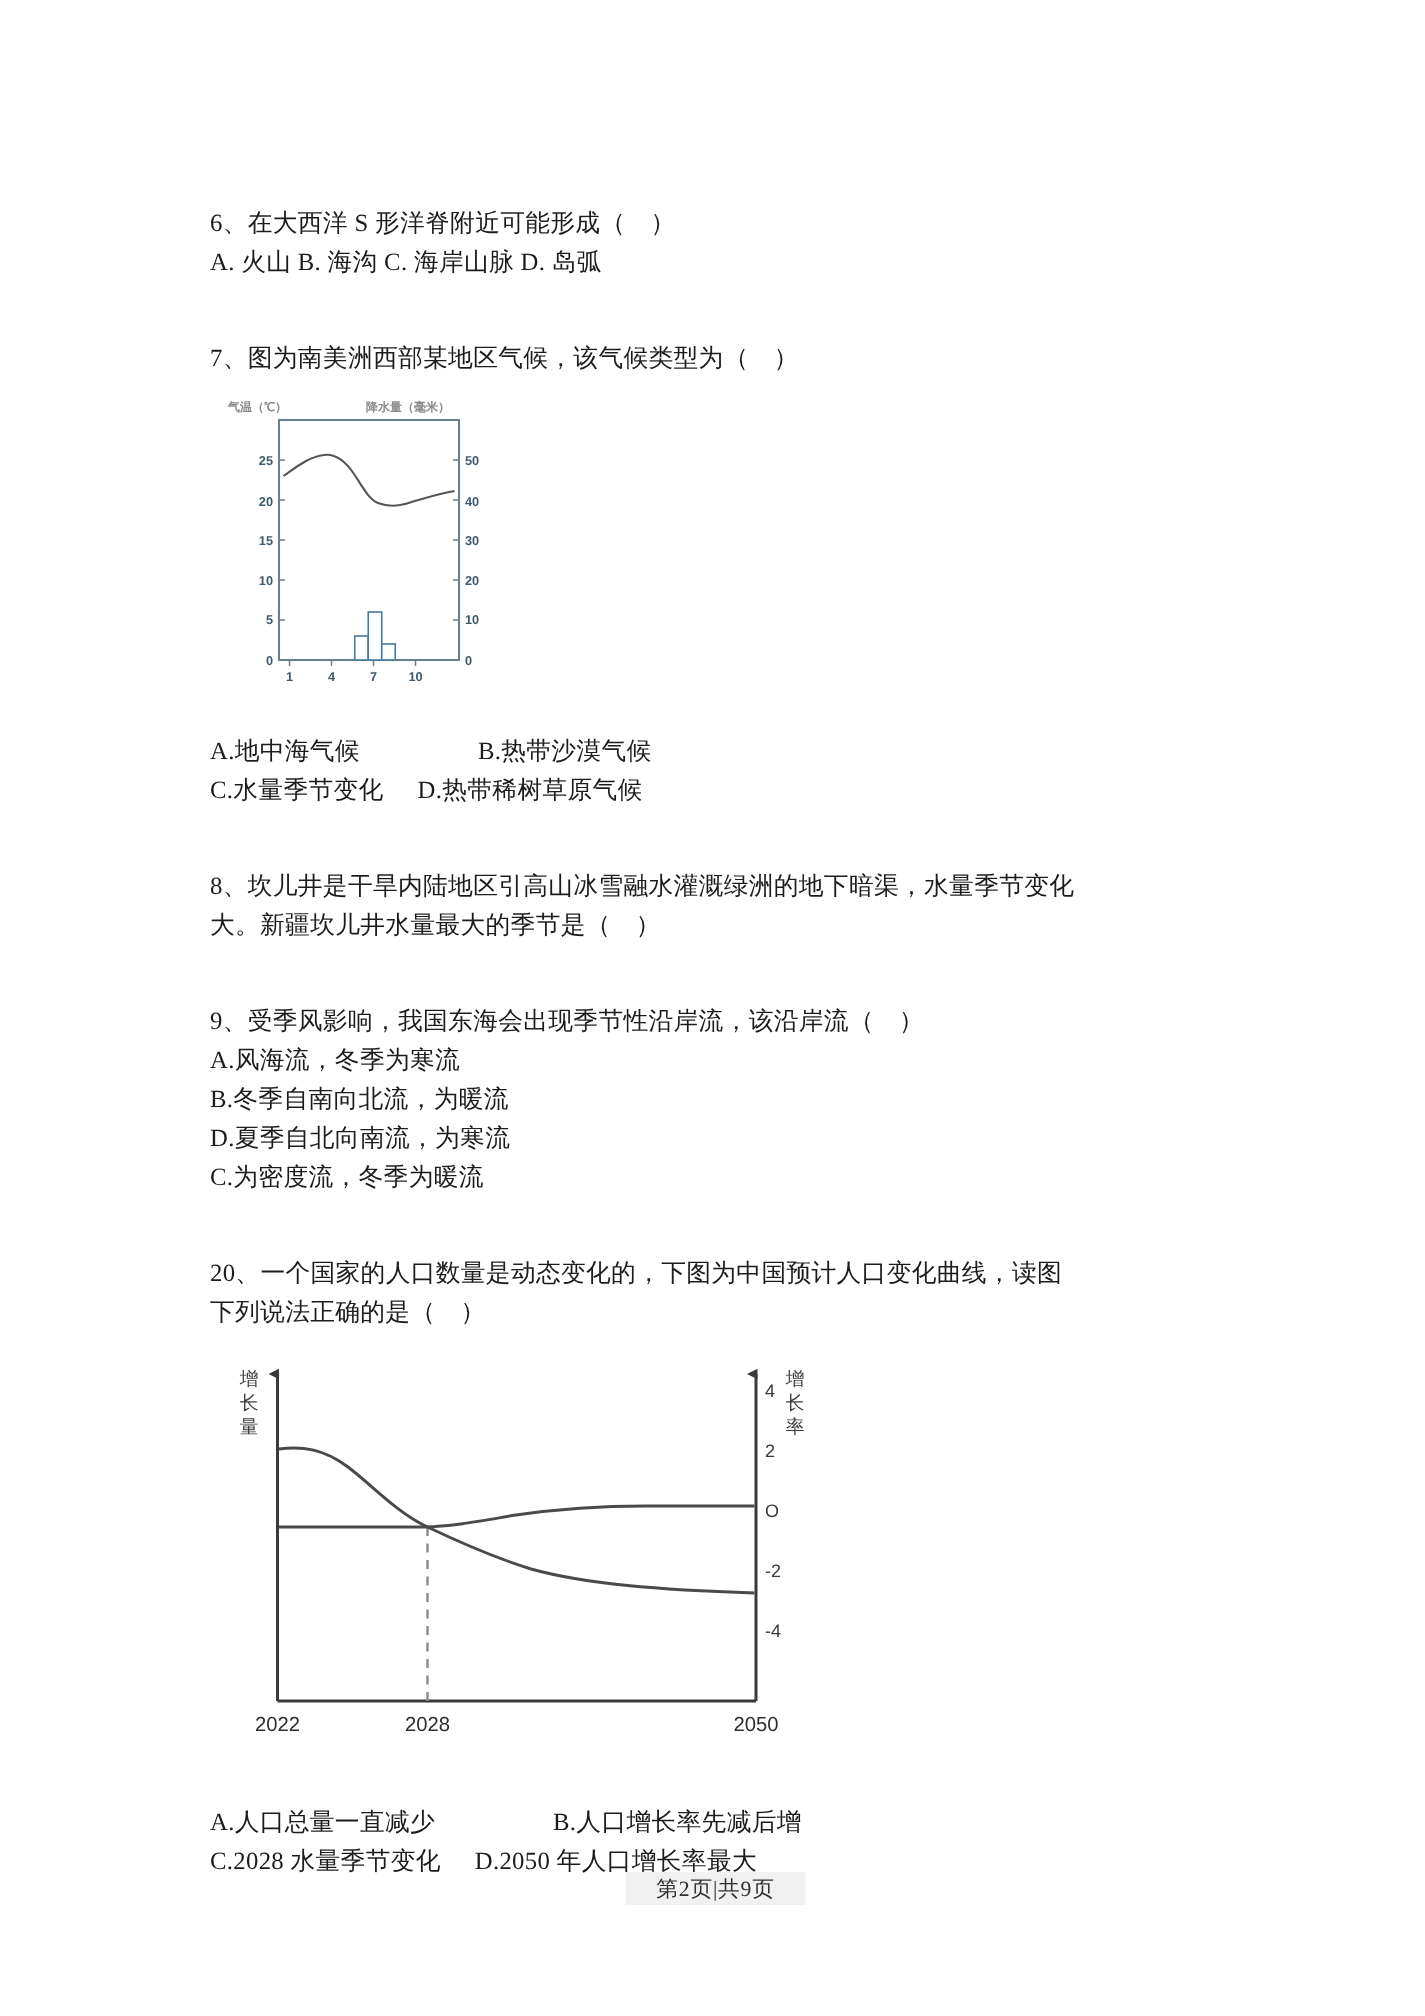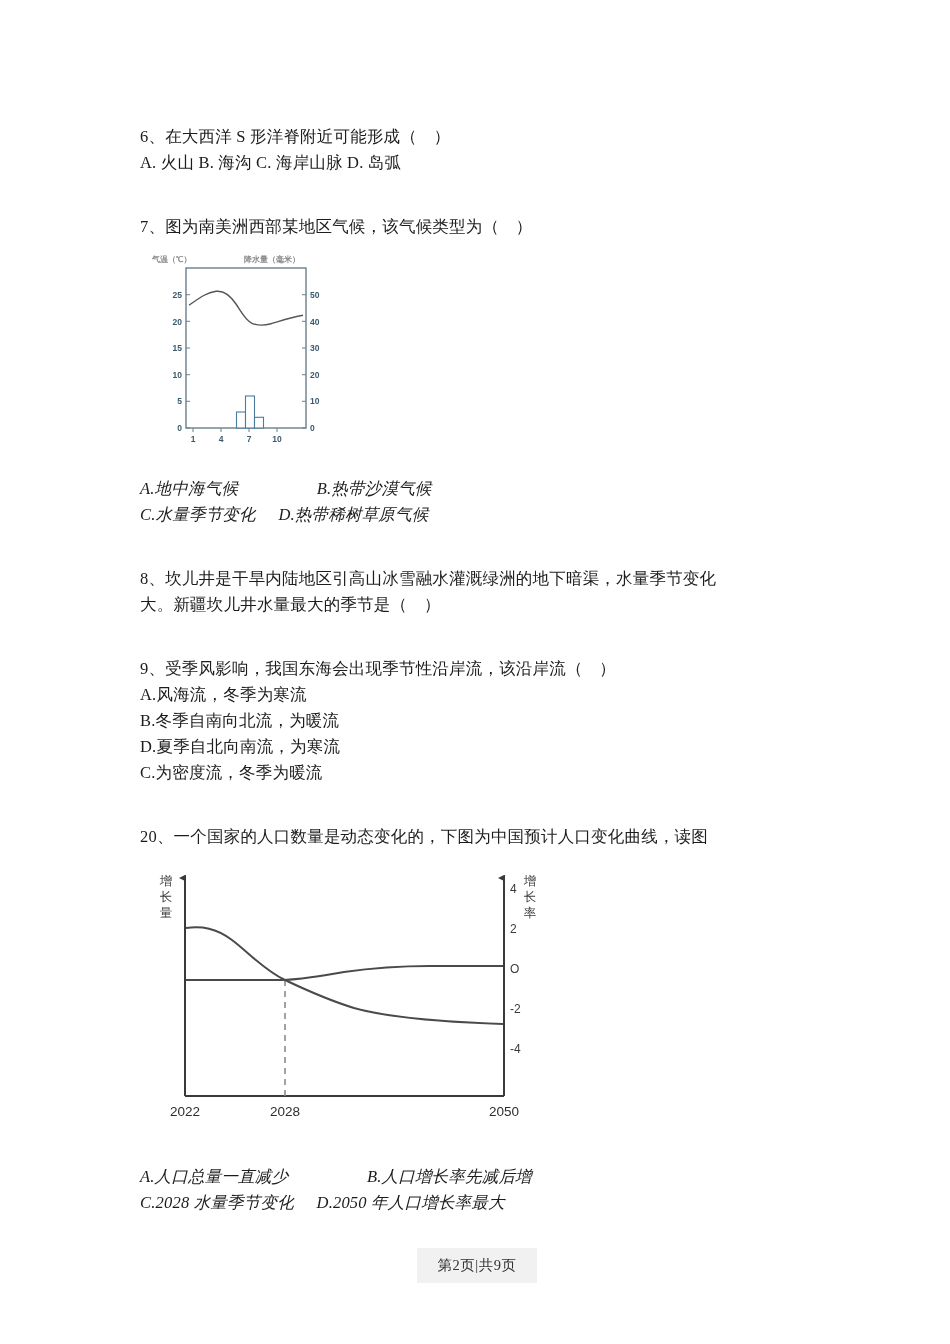--- a/index.html
+++ b/index.html
@@ -19,21 +19,21 @@
   .page {
     position: absolute;
     left: 0; top: 0;
     width: 950px;
     height: 1344px;
     background: #fff;
   }
   .content {
     position: absolute;
     left: 140px;
-    top: 124px;
+    top: 136px;
     width: 700px;
   }
   .q-block {
     margin-bottom: 0;
   }
   .q-line {
     font-size: 16.5px;
     line-height: 26px;
     letter-spacing: 0.2px;
     white-space: nowrap;
@@ -62,35 +62,34 @@
     margin-top: 8px;
   }
   .pop-wrap svg { display: block; }
 
   
   .footer {
     position: absolute;
     left: 417px;
     top: 1248px;
     width: 120px;
-    height: 35px;
+    height: 22px;
     background: #f1f1f1;
     display: flex;
     align-items: center;
     justify-content: center;
   }
   .footer-text {
     font-size: 14.5px;
     color: #303030;
     letter-spacing: 0.5px;
     white-space: nowrap;
   }
   .opt-col {
     display: inline-block;
-    font-style: italic;
   }
   .gap-a { display: inline-block; width: 70px; }
   .gap-b { display: inline-block; width: 14px; }
 </style>
 </head>
 <body>
 
 <div class="page">
   <div class="content">
 
@@ -197,20 +196,21 @@
       <div class="q-line">A.风海流，冬季为寒流</div>
       <div class="q-line">B.冬季自南向北流，为暖流</div>
       <div class="q-line">D.夏季自北向南流，为寒流</div>
       <div class="q-line">C.为密度流，冬季为暖流</div>
     </div>
 
     <div class="spacer-lg"></div>
 
     <div class="q-block">
       <div class="q-line">20、一个国家的人口数量是动态变化的，下图为中国预计人口变化曲线，读图</div>
+      <div class="q-line">下列说法正确的是（　）</div>
 
       <div class="pop-wrap">
         <svg width="400" height="280" viewBox="0 0 400 280" xmlns="http://www.w3.org/2000/svg">
           <defs>
             <marker id="arrowUp" markerWidth="7" markerHeight="7" refX="3.5" refY="6" orient="auto" markerUnits="userSpaceOnUse">
               <path d="M3.5,0 L7,7 L0,7 Z" fill="#3a3a3a"></path>
             </marker>
           </defs>
 
           <line x1="45" y1="238" x2="45" y2="20" stroke="#3a3a3a" stroke-width="2" marker-end="url(#arrowUp)"></line>

